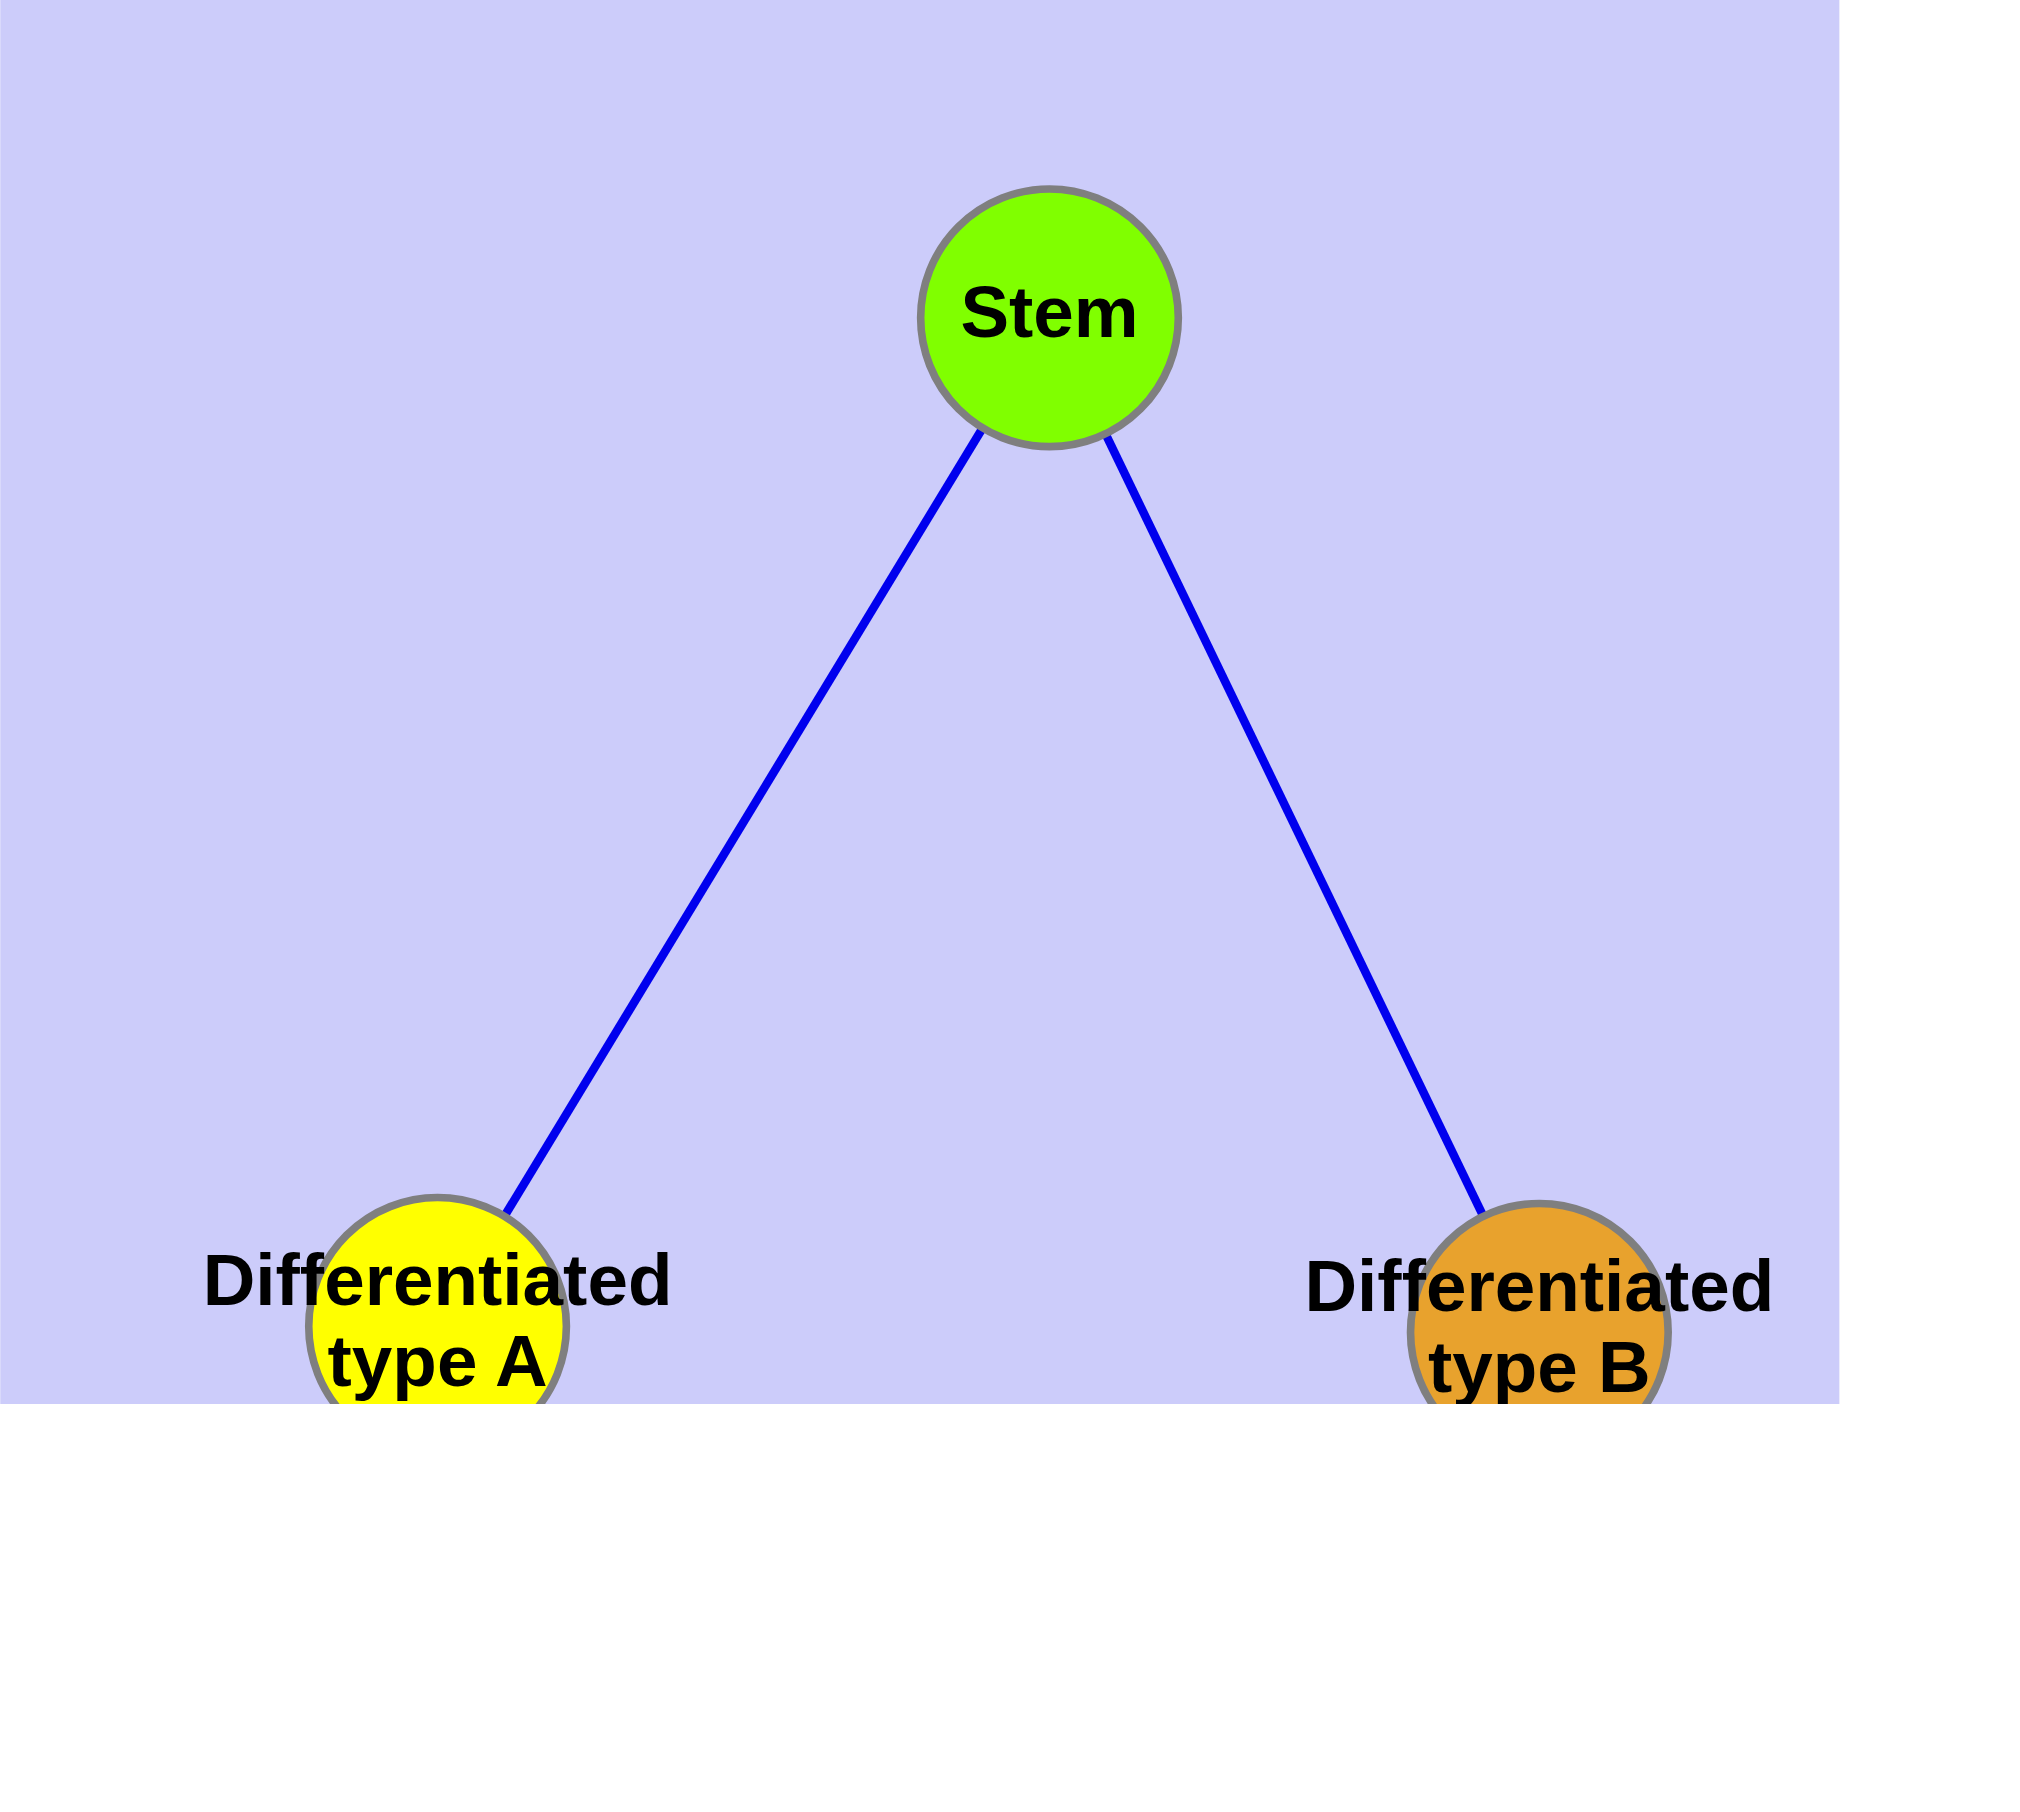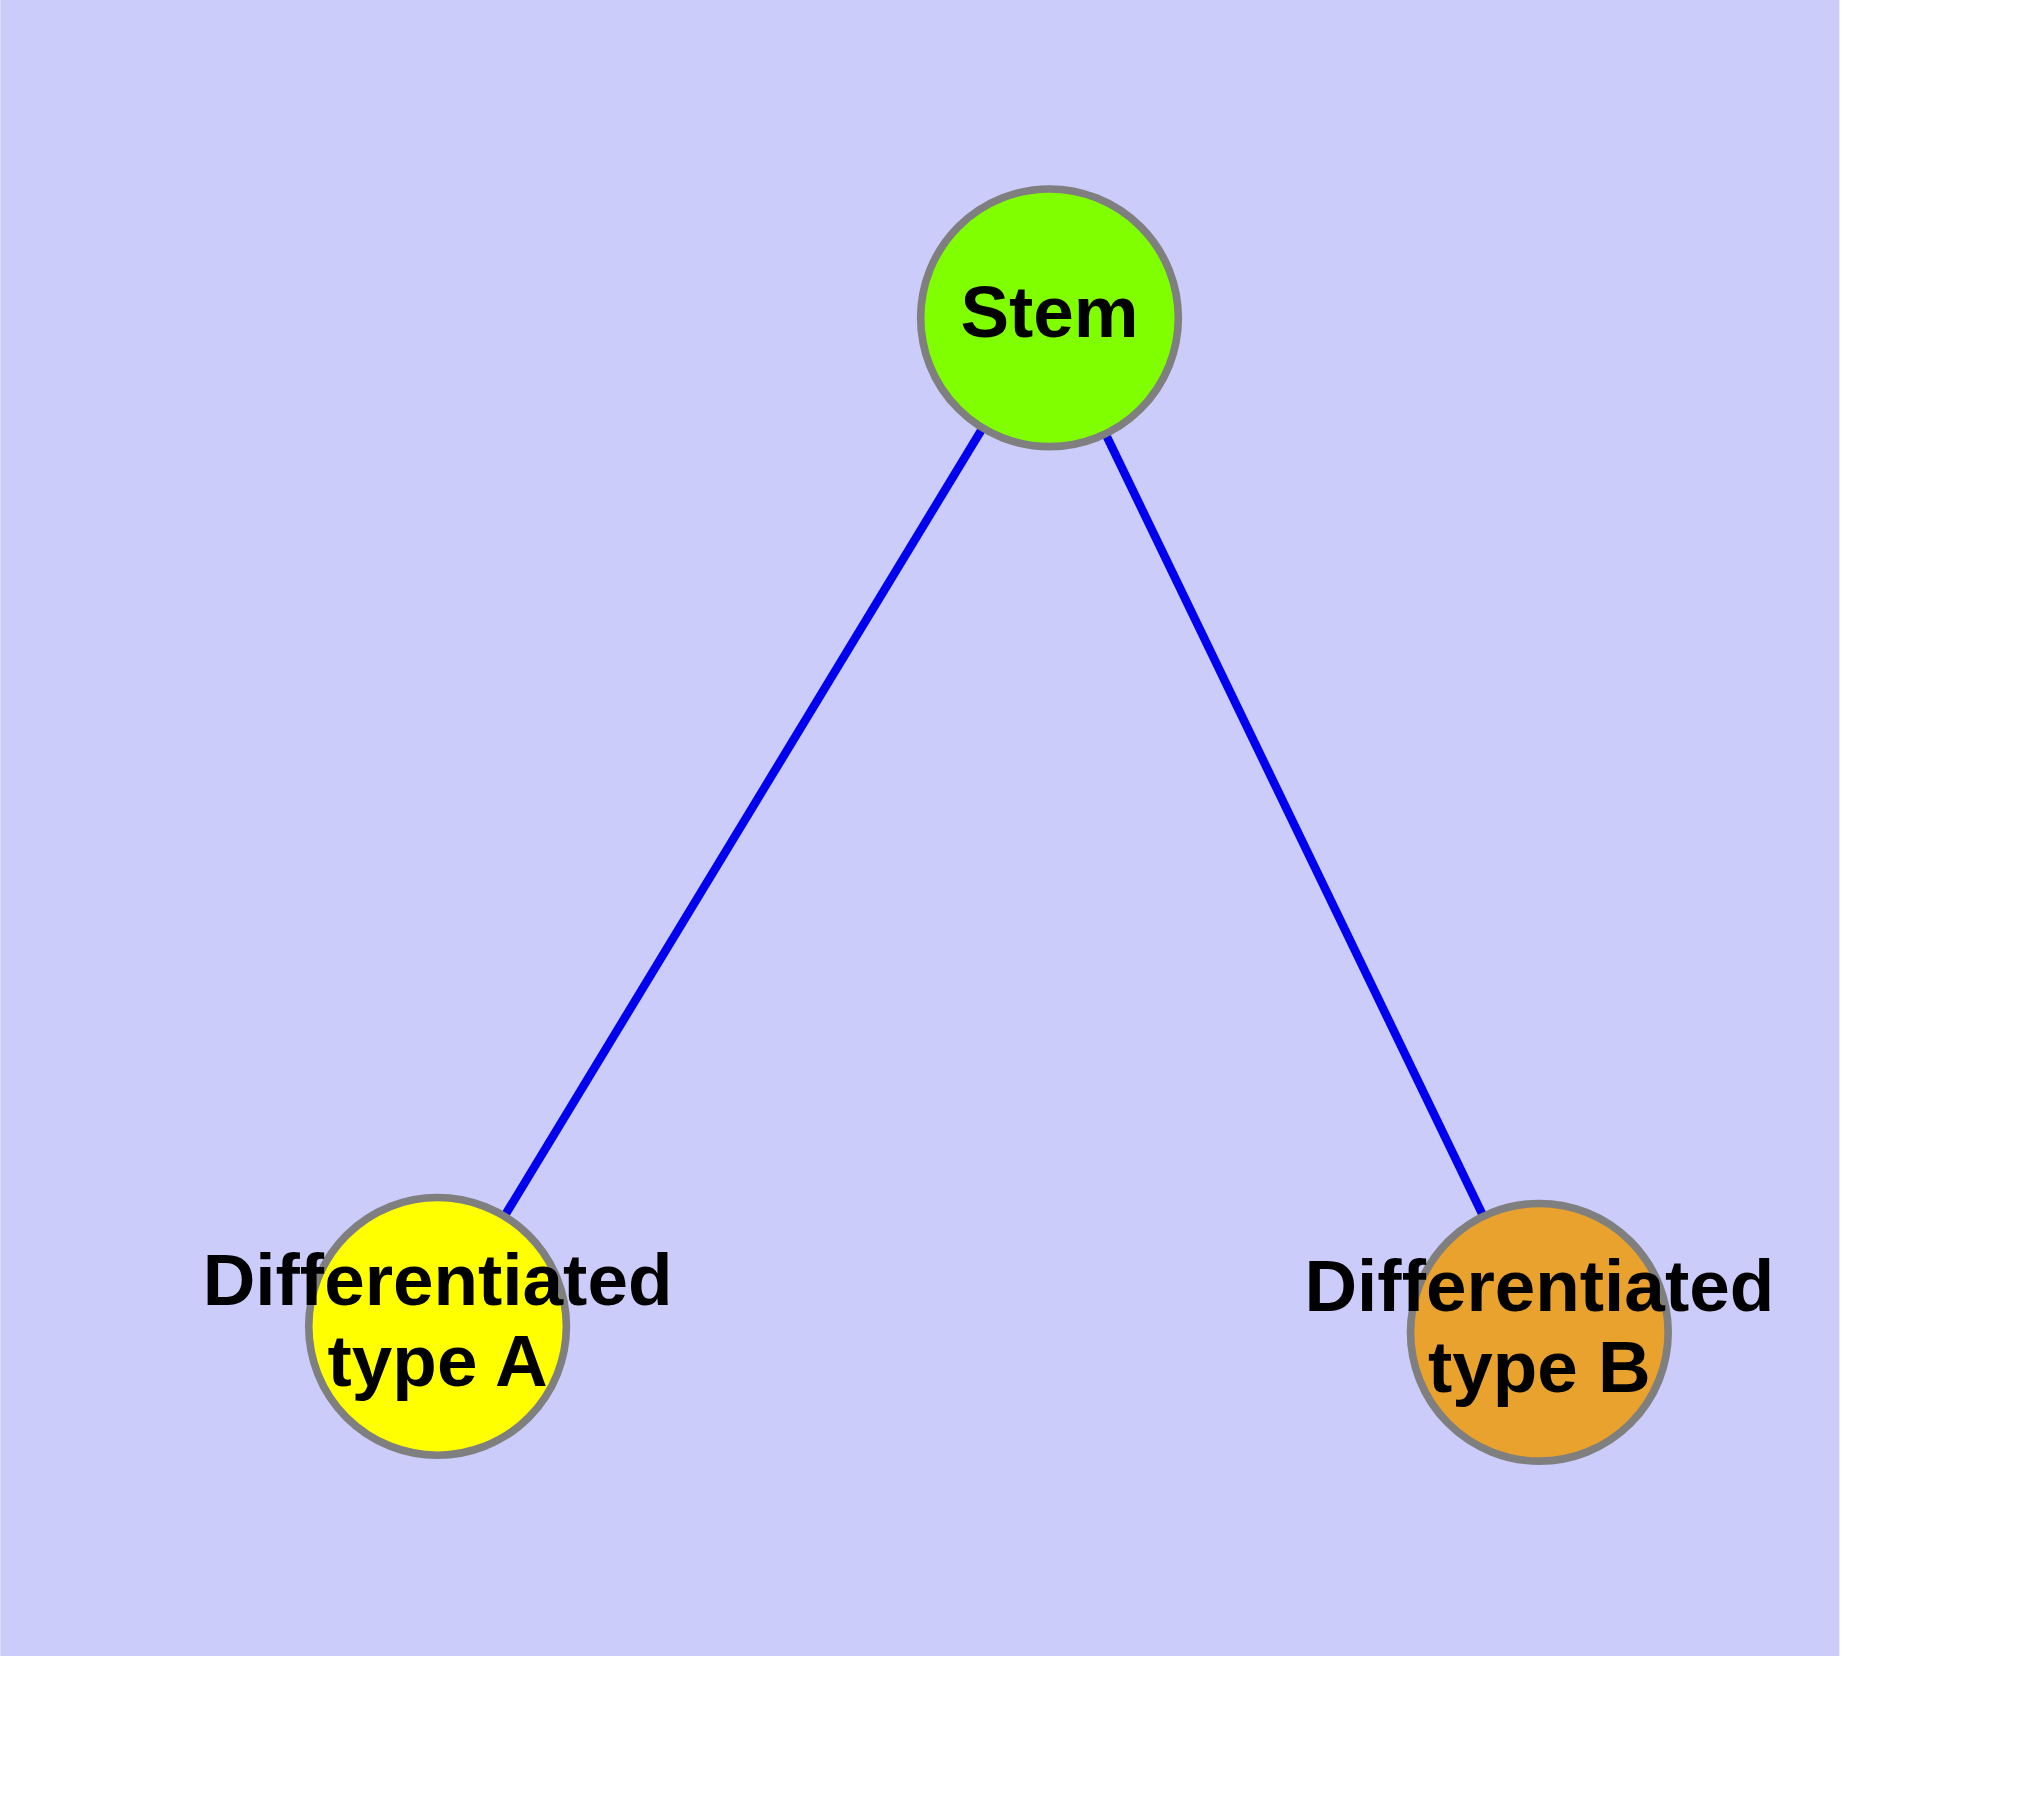--- a/index.html
+++ b/index.html
@@ -3,21 +3,21 @@
 <meta charset="utf-8">
 <style>
   html, body {
     margin: 0;
     padding: 0;
     background: #ffffff;
   }
   #canvas {
     position: relative;
     width: 2021px;
-    height: 1656px;
+    height: 1404px;
     overflow: hidden;
     font-family: "Liberation Sans", "DejaVu Sans", sans-serif;
   }
   #graph-svg {
     position: absolute;
     top: 0;
     left: 0;
     width: 2021px;
     height: 1812px;
     display: block;

